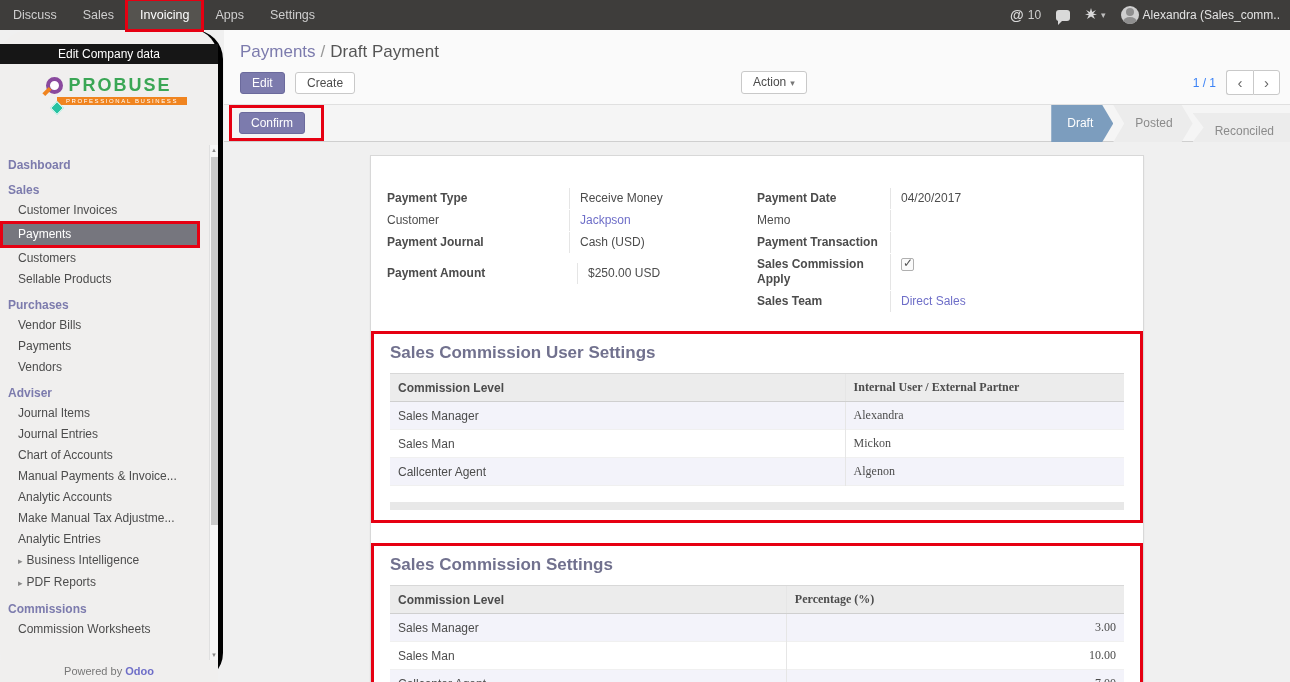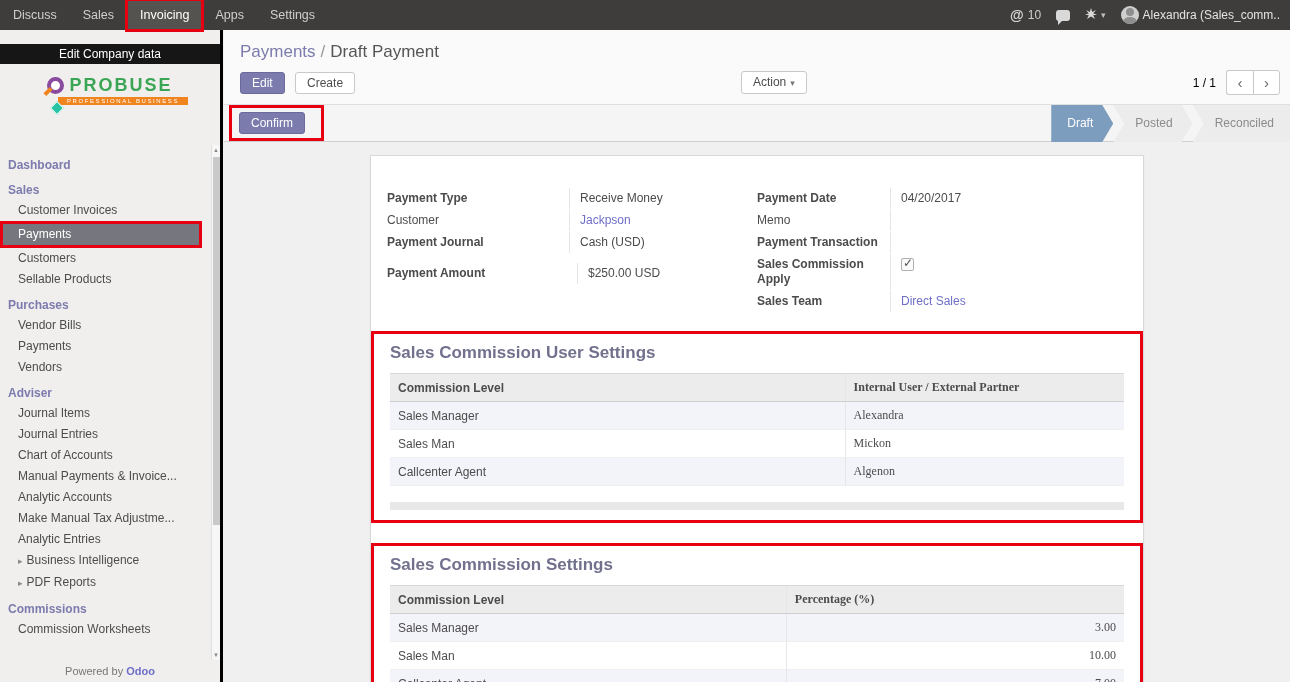--- a/index.html
+++ b/index.html
@@ -51,21 +51,21 @@
   }
   .avatar::after {
     content: ""; position: absolute; top: 11px; left: 2px; width: 14px; height: 10px;
     border-radius: 50% 50% 0 0; background: #8f8f8f;
   }
   .user-name { font-size: 12px; color: #e3e3e3; white-space: nowrap; }
 
   
   .sidebar {
     position: absolute; top: 30px; left: 0; bottom: 0; width: 223px;
-    background: #f0efee; border-right: 3px solid #000000;
+    background: #f0efee; border-right: 5px solid #000000; border-radius: 29px;
   }
   .edit-company {
     margin-top: 14px; height: 20px; line-height: 20px; background: #161616; color: #fff;
     text-align: center; font-size: 12px; cursor: pointer;
   }
   .logo-box { height: 52px; display: flex; flex-direction: column; align-items: center; justify-content: center; position: relative; }
   .logo-row { display: flex; align-items: center; gap: 5px; }
   .magnifier { width: 17px; height: 17px; border: 4px solid #8a4a9e; border-radius: 50%; position: relative; background:#fff; }
   .magnifier::after {
     content: ""; position: absolute; width: 4px; height: 9px; background: #f0841f;
@@ -113,39 +113,39 @@
   .btn {
     font-family: "Liberation Sans", sans-serif;
     font-size: 12px; padding: 3px 11px; border: 1px solid #c9c9c9; border-radius: 3px;
     background: #fff; color: #4c4c4c; cursor: pointer; line-height: 14px;
   }
   .btn + .btn { margin-left: 7px; }
   .btn-primary { background: #7c7bad; border-color: #6b6a9c; color: #fff; }
   .center-actions { flex: 1; text-align: center; }
   .caret-dark { font-size: 9px; color: #777; margin-left: 4px; }
   .pager { display: flex; align-items: center; gap: 10px; }
-  .pager-count { color: #000000; }
+  .pager-count { color: #3b82f6; }
   .pager-btns { display: flex; }
   .pager-btn {
     width: 27px; height: 25px; border: 1px solid #c9c9c9; background: #fff; color: #666;
     font-size: 15px; line-height: 21px; cursor: pointer;
   }
   .pager-btn.prev { border-radius: 3px 0 0 3px; border-right: none; }
   .pager-btn.next { border-radius: 0 3px 3px 0; }
 
   .statusbar {
     height: 37px; background: #f5f5f5; border-bottom: 1px solid #cfcfcf;
     display: flex; justify-content: space-between; align-items: center; padding-left: 5px;
   }
   .confirm-frame { border: 3px solid #e60012; padding: 4px 16px 4px 7px; display: flex; align-items: center; }
   .states { display: flex; height: 37px; align-self: flex-start; }
   .state { line-height: 37px; padding: 0 20px 0 22px; font-size: 12px; color: #8b8b8b; background: #ececec; cursor: pointer; }
   .state.first { clip-path: polygon(0 0, calc(100% - 11px) 0, 100% 50%, calc(100% - 11px) 100%, 0 100%); padding-left: 16px; }
   .state.mid   { clip-path: polygon(0 0, calc(100% - 11px) 0, 100% 50%, calc(100% - 11px) 100%, 0 100%, 11px 50%); }
-  .state.last  { clip-path: polygon(0 0, 100% 0, 100% 100%, 0 100%, 11px 50%); padding-right: 16px; }
+  .state.last  { clip-path: polygon(0 0, 100% 0, 100% 100%, 0 100%, 11px 50%); padding-right: 16px; margin-top: 8px; }
   .state.active { background: #7c9dbe; color: #fff; }
 
   .content { height: calc(100% - 108px); overflow: hidden; }
   .sheet {
     width: 774px; margin: 13px auto 0; background: #fff; border: 1px solid #d8d8d8;
     padding: 16px 16px 40px; min-height: 620px; box-shadow: 0 1px 2px rgba(0,0,0,0.05);
   }
 
   
   .o-groups { display: flex; margin-top: 16px; }

